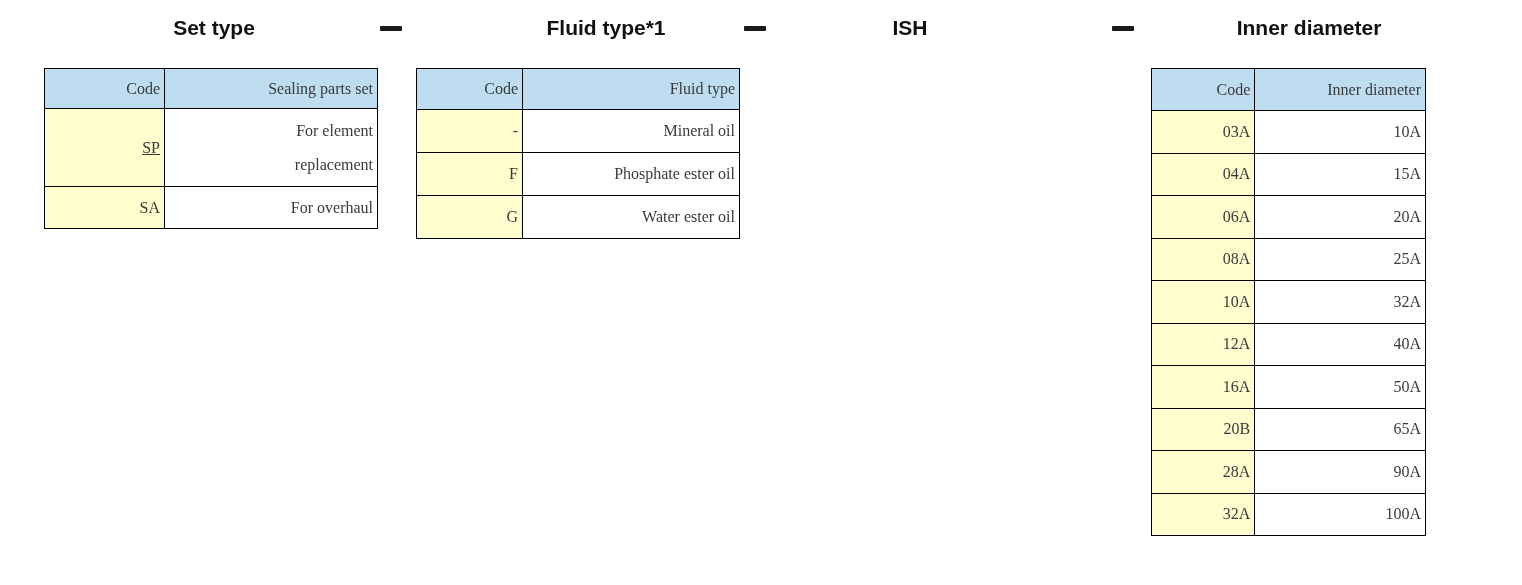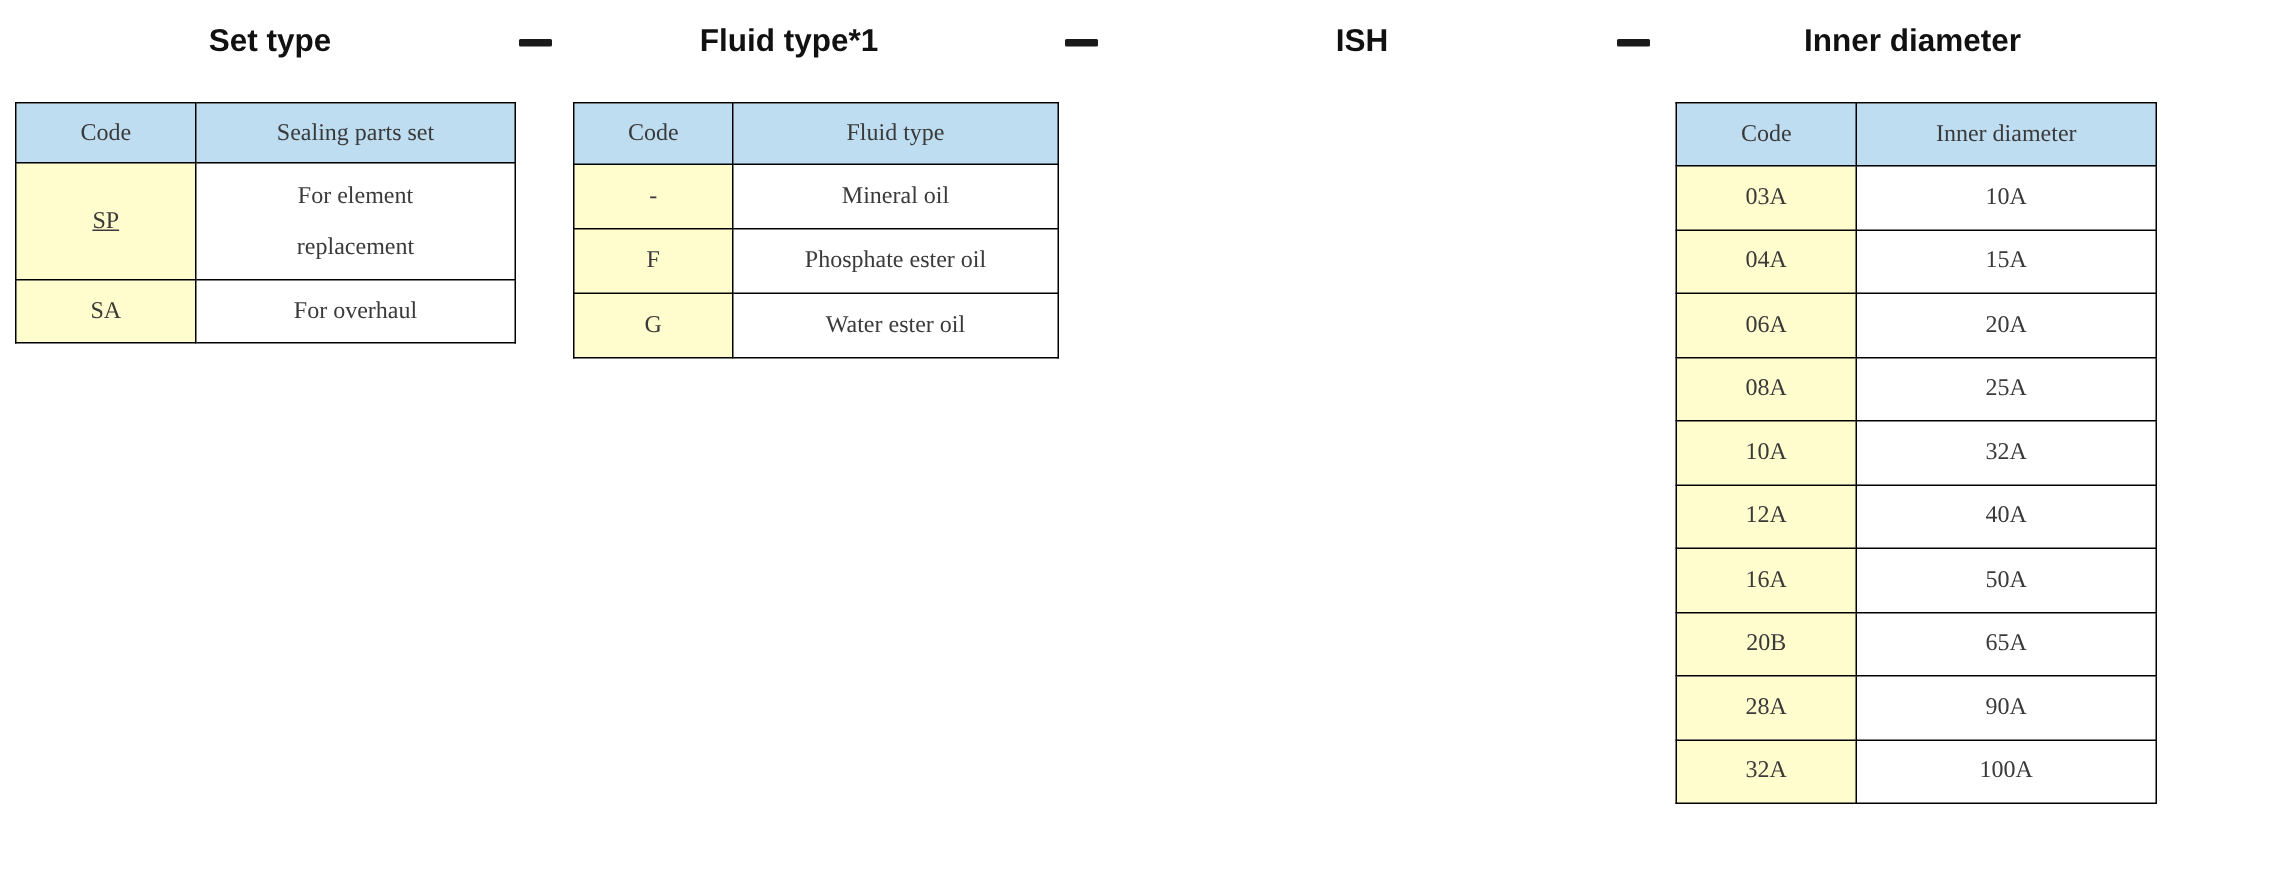--- a/index.html
+++ b/index.html
@@ -7,25 +7,26 @@
     --code-yellow: #FFFCCD;
     --border-color: #000000;
     --title-color: #111111;
     --cell-text-color: #3A3A3A;
     --page-background: #FFFFFF;
   }
   * { margin: 0; padding: 0; box-sizing: border-box; }
   html, body { background: var(--page-background); }
   .page {
     position: relative;
-    width: 1522px;
+    width: 1392px;
     height: 585px;
     background: var(--page-background);
     font-family: "Liberation Sans", sans-serif;
     overflow: hidden;
+    margin-left: 34px;
   }
   .segment-title {
     position: absolute;
     top: 13px;
     height: 30px;
     line-height: 30px;
     width: 200px;
     text-align: center;
     font-size: 21px;
     font-weight: 700;
@@ -44,21 +45,21 @@
     position: absolute;
     top: 68px;
     border-collapse: collapse;
     background: #FFFFFF;
     font-family: "Liberation Serif", serif;
     font-size: 16px;
     color: var(--cell-text-color);
   }
   table.code-table td {
     border: 1.5px solid var(--border-color);
-    text-align: center;
+    text-align: right;
     vertical-align: middle;
     padding: 0 4px;
   }
   table.code-table tr.hdr td { background: var(--header-blue); }
   table.code-table td.code-cell { background: var(--code-yellow); }
   #table-set-type { left: 10px; }
   #table-set-type td.c1 { width: 120px; }
   #table-set-type td.c2 { width: 213px; }
   #table-set-type tr.hdr td { height: 40px; }
   #table-set-type tr.row-sp td { height: 78px; text-decoration: underline; }
@@ -79,23 +80,23 @@
   #table-inner-diameter tr.hdr td { height: 42px; }
   #table-inner-diameter tr.body td { height: 42.5px; }
 </style>
 </head>
 <body>
 
 <div class="page">
 
   <div class="segment-title" style="left:80px">Set type</div>
   <div class="dash" style="left:346px"></div>
-  <div class="segment-title" style="left:426px">Fluid type*1</div>
+  <div class="segment-title" style="left:472px">Fluid type*1</div>
   <div class="dash" style="left:710px"></div>
-  <div class="segment-title" style="left:808px">ISH</div>
+  <div class="segment-title" style="left:776px">ISH</div>
   <div class="dash" style="left:1078px"></div>
   <div class="segment-title" style="left:1175px">Inner diameter</div>
 
   <table class="code-table" id="table-set-type">
     <tbody>
         <tr class="hdr">
       <td class="c1">Code</td>
       <td class="c2">Sealing parts set</td>
     </tr>
     <tr class="row-sp">

